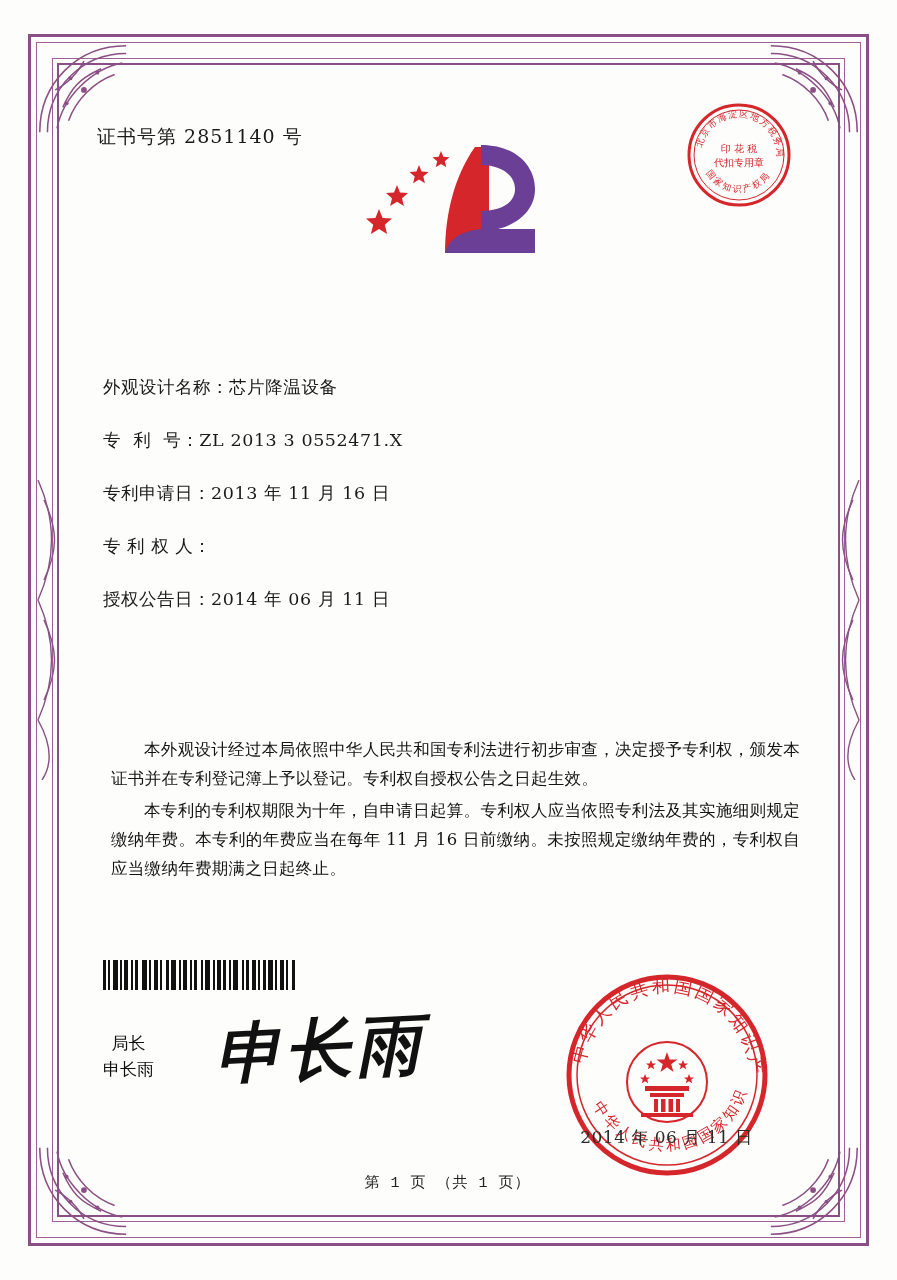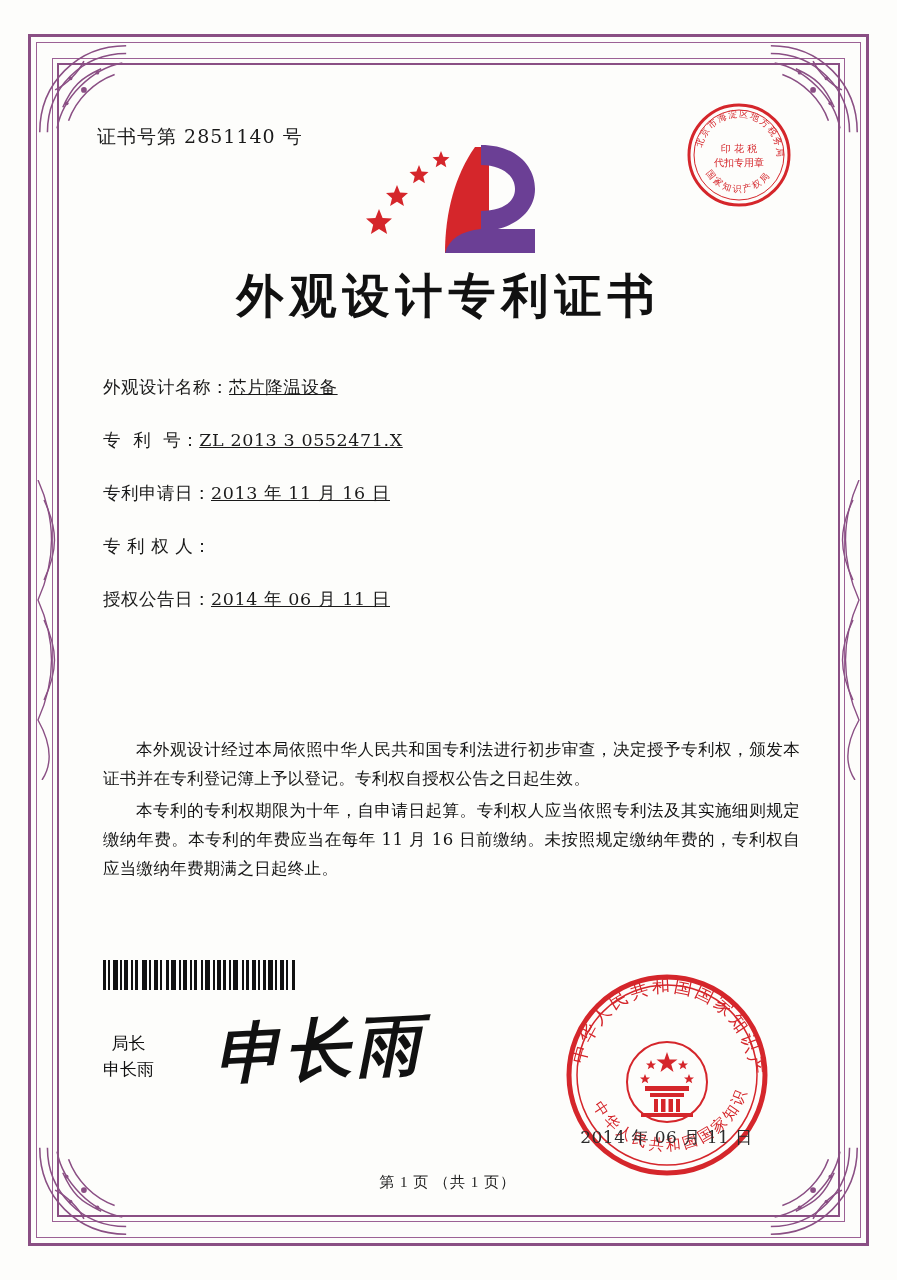--- a/index.html
+++ b/index.html
@@ -123,36 +123,35 @@
     font-size: 17.5px;
     color: #1a1a1a;
     font-family: "DejaVu Serif", serif;
   }
   .field .label {
     white-space: pre;
     letter-spacing: 0.5px;
   }
   .field .value {
     letter-spacing: 0.6px;
-    text-decoration: underline;
   }
 
   .body-text {
     position: absolute;
     left: 28px;
     right: 22px;
     top: 655px;
     font-size: 16.5px;
     line-height: 1.78;
     color: #141414;
     text-align: justify;
     font-family: "DejaVu Serif", serif;
   }
   .body-text p {
-    margin: 0 0 2px 0;
+    margin: 0 0 2px 8px;
     text-indent: 2em;
     letter-spacing: 0.3px;
   }
 
   
   .barcode {
     position: absolute;
     left: 28px;
     top: 880px;
     width: 230px;
@@ -223,21 +222,21 @@
   .seal-small svg { width: 100%; height: 100%; }
 
   .footer {
     position: absolute;
     left: 0;
     right: 2px;
     bottom: 8px;
     text-align: center;
     font-size: 15px;
     color: #222;
-    font-family: Liberation Serif, serif;
+    font-family: Liberation Mono, monospace;
     letter-spacing: 1px;
   }
 </style>
 </head>
 <body>
 
 <div class="page">
 
   <div class="border-outer"></div>
   <div class="border-inner"></div>
@@ -363,21 +362,20 @@
           <polygon points="48,50 51,57.5 59,58 53,63.2 54.9,71 48,66.8 41.1,71 43,63.2 37,58 45,57.5"></polygon>
           <polygon points="70,30 72.6,36.5 79.5,37 74.3,41.5 75.9,48.2 70,44.6 64.1,48.2 65.7,41.5 60.5,37 67.4,36.5"></polygon>
           <polygon points="92,16 94.3,21.8 100.5,22.2 95.8,26.3 97.3,32.3 92,29 86.7,32.3 88.2,26.3 83.5,22.2 89.7,21.8"></polygon>
         </g>
         <path d="M96 118 C96 78 106 40 126 12 L140 12 L140 118 Z" fill="#d5262b"></path>
         <path d="M132 10 C168 10 186 32 186 54 C186 80 160 96 132 96 L132 76 C152 76 166 68 166 54 C166 40 152 30 132 30 Z" fill="#6b3f95"></path>
         <path d="M96 118 C100 104 112 96 132 94 L186 94 L186 118 Z" fill="#6b3f95"></path>
       </svg>
     </div>
 
-    <div class="title">外观设计专利证书</div>
 
     <div class="fields">
       <div class="field">
         <span class="label">外观设计名称：</span>
         <span class="value">芯片降温设备</span>
       </div>
       <div class="field">
         <span class="label">专  利  号：</span>
         <span class="value">ZL 2013 3 0552471.X</span>
       </div>

